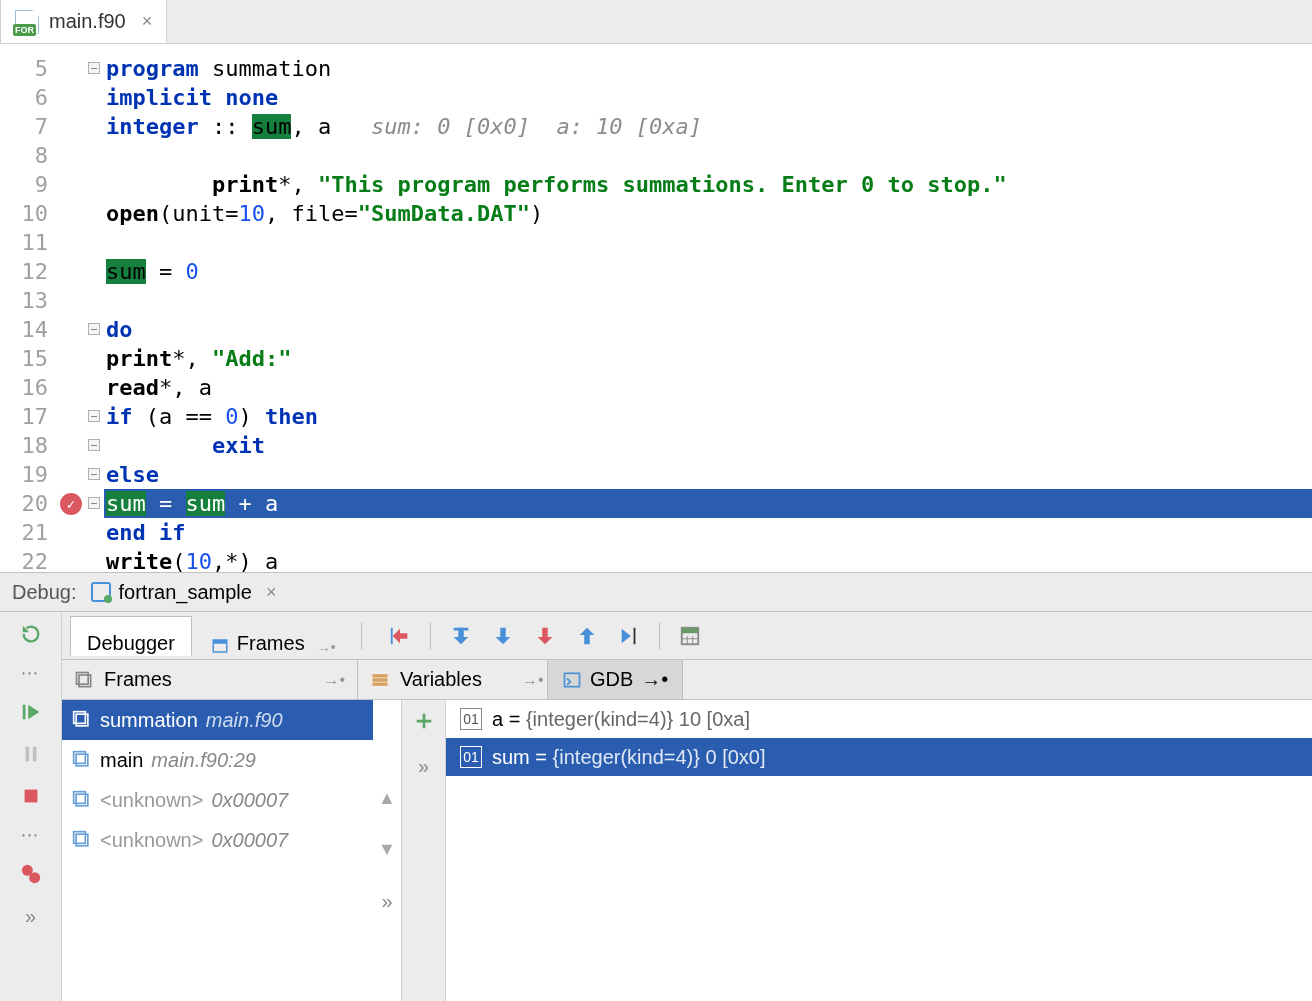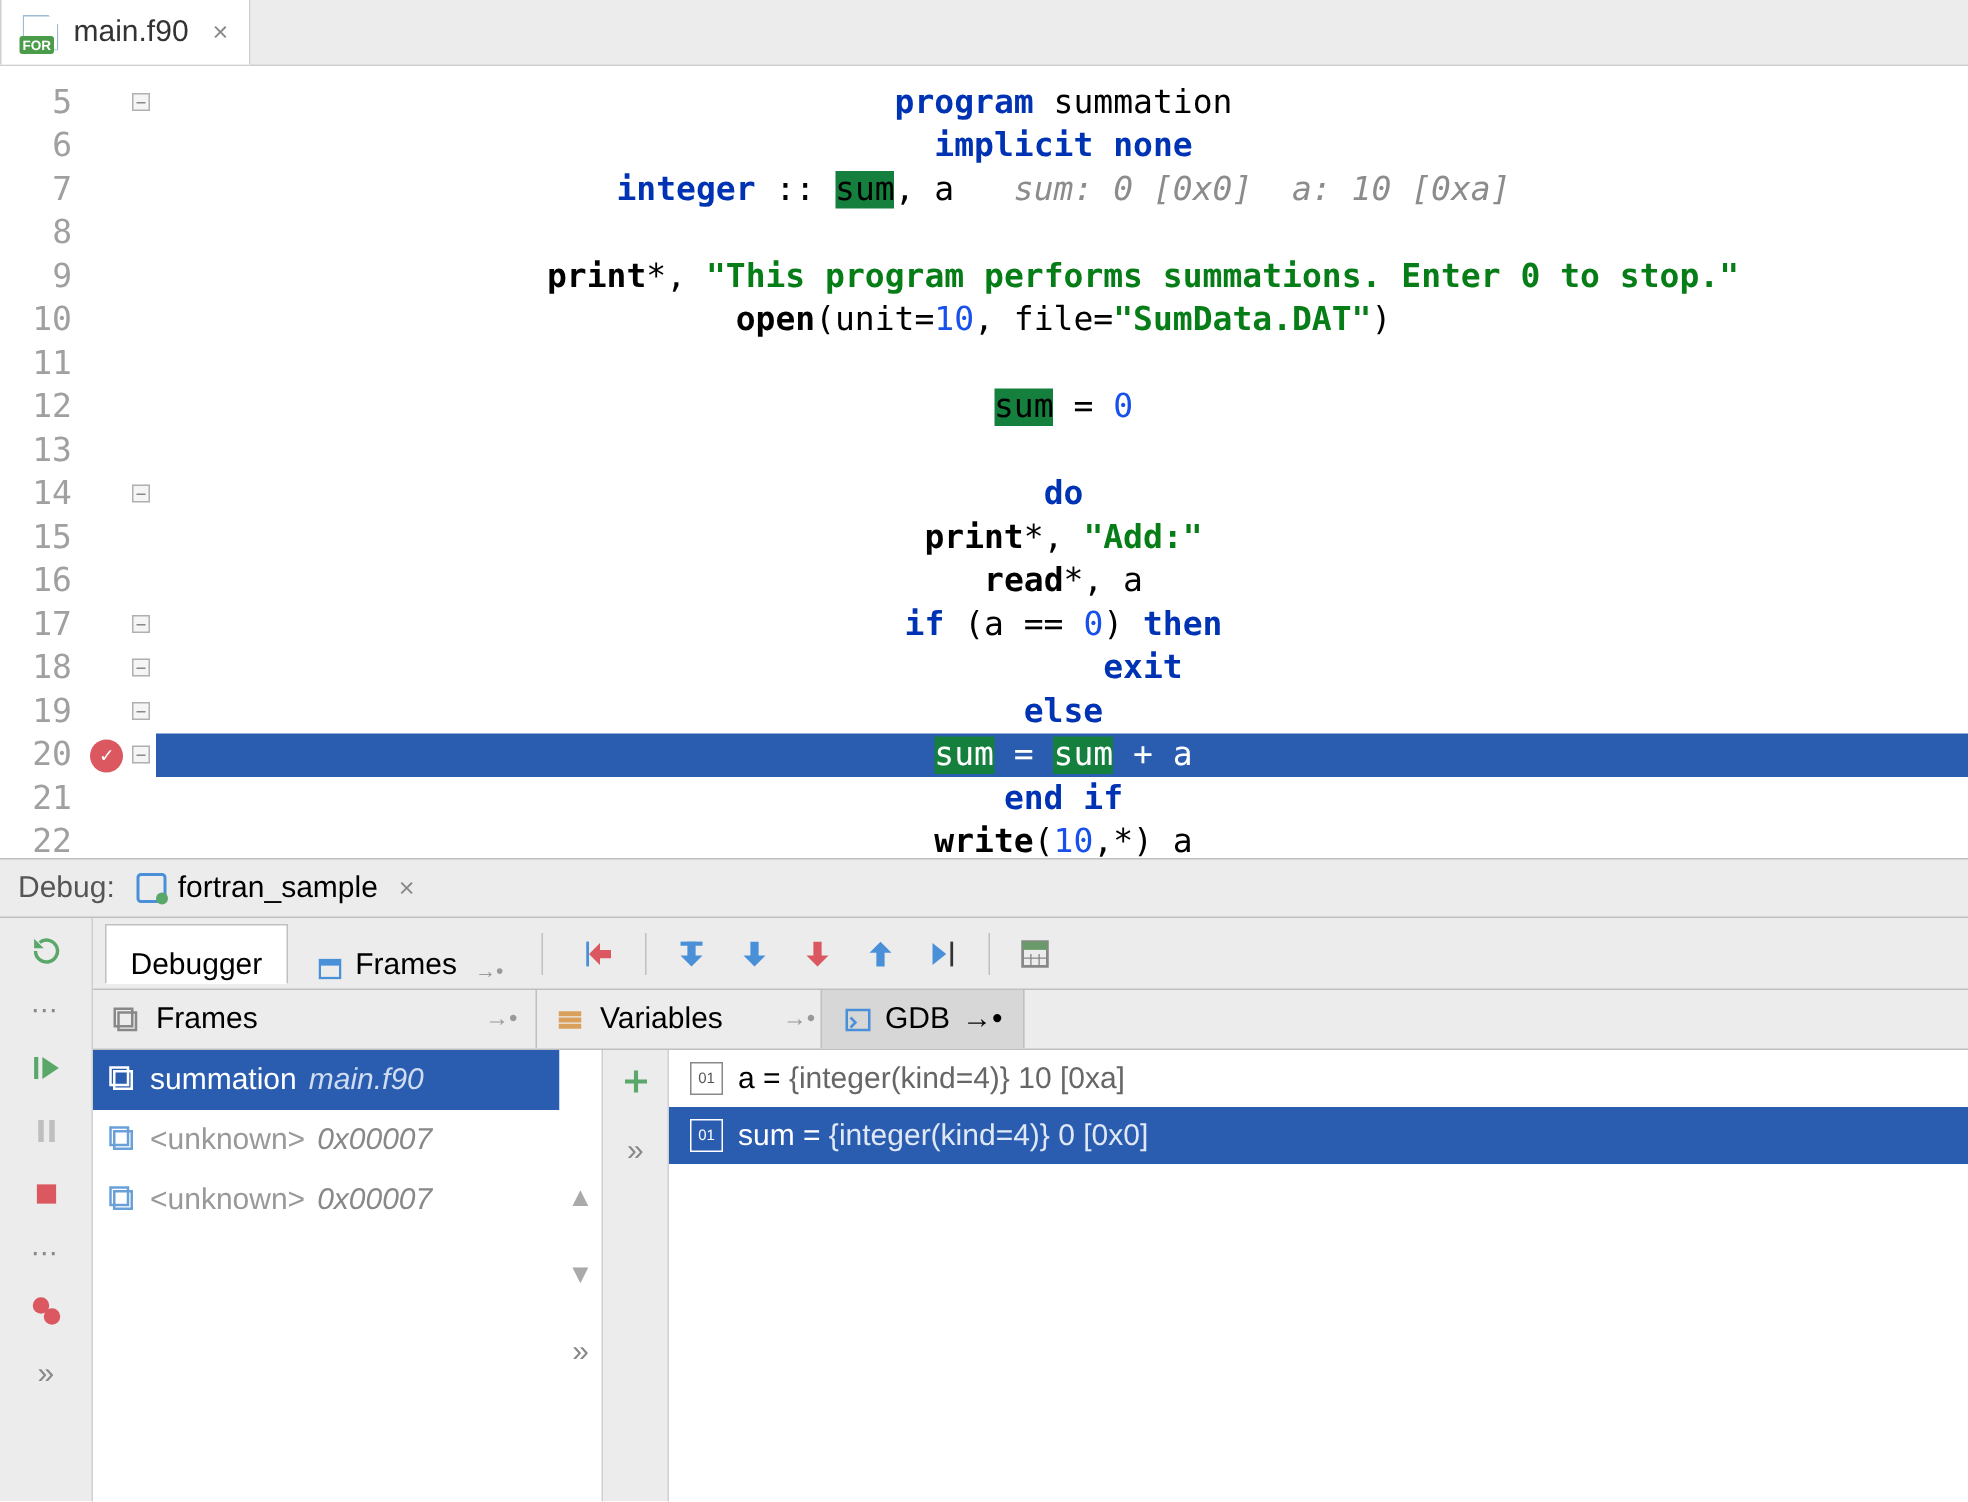--- a/index.html
+++ b/index.html
@@ -52,21 +52,21 @@
   }
   .fold-mark {
     position: absolute; right: 4px; top: 8px; width: 12px; height: 12px;
     border: 1px solid #b0b0b0; background: #f5f5f5;
   }
   .fold-mark::before, .fold-mark::after { content: ""; position: absolute; background: #888; }
   .fold-mark::before { left: 2px; right: 2px; top: 5px; height: 1px; }
   .code {
     flex: 1; padding-top: 10px; white-space: pre;
   }
-  .code-line { height: 29px; padding-left: 2px; text-align: center; }
+  .code-line { height: 29px; padding-left: 2px; }
   .kw { color: #0033b3; font-weight: bold; }
   .id { color: #000; }
   .num { color: #1750eb; }
   .str { color: #067d17; font-weight: bold; }
   .fn { color: #000; font-weight: bold; }
   .hint { color: #8c8c8c; font-style: italic; }
   .hl-var { background: #15803d; }
   .exec-line { background: #2a5db0; color: #fff; }
   .exec-line .id, .exec-line .kw, .exec-line span { color: #fff !important; }
 
@@ -176,21 +176,21 @@
     width: 44px; background: #ececec; border-right: 1px solid #d0d0d0;
     display: flex; flex-direction: column; align-items: center; padding-top: 10px; gap: 18px;
   }
   .vars-list { flex: 1; }
   .var-row {
     height: 38px; display: flex; align-items: center; padding: 0 14px; gap: 10px;
   }
   .var-row.selected { background: #2a5db0; color: #fff; }
   .var-icon {
     width: 22px; height: 22px; border: 1px solid #888; display: flex; align-items: center; justify-content: center;
-    font-size: 10px; color: #555; background: #fff;
+    font-size: 14px; color: #555; background: #fff;
   }
   .var-row.selected .var-icon { border-color: #fff; color: #fff; background: transparent; }
   .var-val { color: #666; }
   .var-row.selected .var-val { color: #e0e8f5; }
 </style>
 </head>
 <body>
 
 <div class="tabbar">
   <div class="file-tab">
@@ -406,20 +406,28 @@
         <div class="frames-content">
           <div class="frame-list" id="frame-list">
               <div class="frame-item selected">
                 <span class="fi-icon"><svg viewBox="0 0 24 24" width="20" height="20">
                     <rect x="5" y="5" width="14" height="14" fill="none" stroke="#fff" stroke-width="2"></rect>
                     <rect x="2" y="2" width="14" height="14" fill="none" stroke="#fff" stroke-width="2"></rect>
                   </svg></span>
                 <span>summation </span>
                 <span class="loc-dim">main.f90</span>
               </div>
+              <div class="frame-item">
+                <span class="fi-icon"><svg viewBox="0 0 24 24" width="20" height="20">
+                    <rect x="5" y="5" width="14" height="14" fill="none" stroke="#6aa0d8" stroke-width="2"></rect>
+                    <rect x="2" y="2" width="14" height="14" fill="none" stroke="#6aa0d8" stroke-width="2"></rect>
+                  </svg></span>
+                <span>main </span>
+                <span class="loc-dim">main.f90:29</span>
+              </div>
               <div class="frame-item dim">
                 <span class="fi-icon"><svg viewBox="0 0 24 24" width="20" height="20">
                     <rect x="5" y="5" width="14" height="14" fill="none" stroke="#6aa0d8" stroke-width="2"></rect>
                     <rect x="2" y="2" width="14" height="14" fill="none" stroke="#6aa0d8" stroke-width="2"></rect>
                   </svg></span>
                 <span>&lt;unknown&gt; </span>
                 <span class="loc-dim">0x00007</span>
               </div>
               <div class="frame-item dim">
                 <span class="fi-icon"><svg viewBox="0 0 24 24" width="20" height="20">

